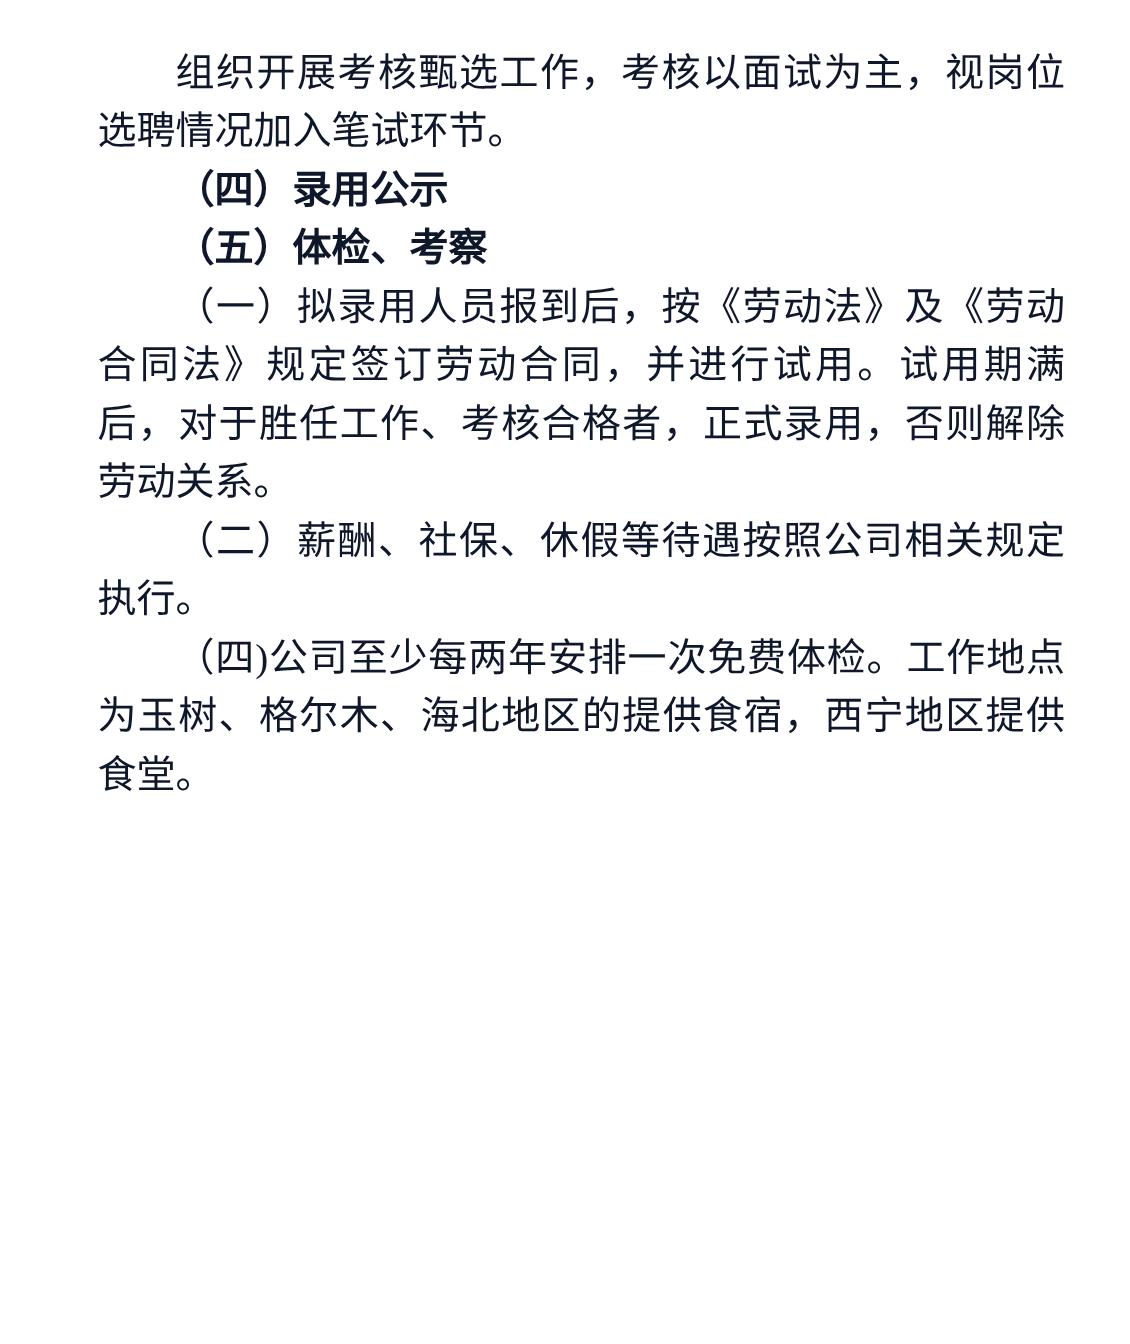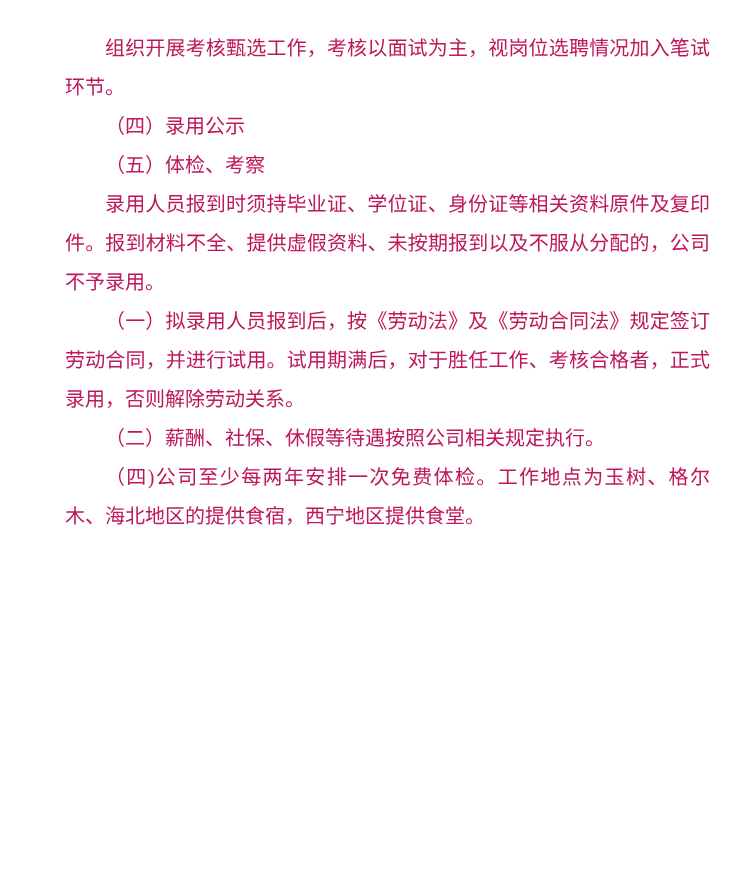--- a/index.html
+++ b/index.html
@@ -16,43 +16,42 @@
     box-sizing: border-box;
     width: 753px;
     height: 896px;
     padding: 29px 43px 0 65px;
     background: #ffffff;
     color: #000000;
   }
   .para {
     margin: 0;
     padding: 0;
-    font-size: 20px;
+    font-size: 26px;
     line-height: 39px;
     text-align: justify;
     text-justify: inter-ideograph;
     text-indent: 2em;
-    color: #be185d;
+    color: #0f172a;
     word-break: break-all;
   }
   .para.body {
     font-family: "Liberation Serif", "DejaVu Serif", serif;
     font-weight: normal;
   }
   .para.heading {
     font-family: "Liberation Sans", "DejaVu Sans", sans-serif;
-    font-weight: normal;
+    font-weight: bold;
   }
 </style>
 </head>
 <body>
 
 <main class="page">
   <section id="doc-body">
       <p class="para body">组织开展考核甄选工作，考核以面试为主，视岗位选聘情况加入笔试环节。</p>
       <p class="para heading">（四）录用公示</p>
       <p class="para heading">（五）体检、考察</p>
-      <p class="para body">录用人员报到时须持毕业证、学位证、身份证等相关资料原件及复印件。报到材料不全、提供虚假资料、未按期报到以及不服从分配的，公司不予录用。</p>
       <p class="para body">（一）拟录用人员报到后，按《劳动法》及《劳动合同法》规定签订劳动合同，并进行试用。试用期满后，对于胜任工作、考核合格者，正式录用，否则解除劳动关系。</p>
       <p class="para body">（二）薪酬、社保、休假等待遇按照公司相关规定执行。</p>
       <p class="para body">（四)公司至少每两年安排一次免费体检。工作地点为玉树、格尔木、海北地区的提供食宿，西宁地区提供食堂。</p>
     </section>
 </main>
 
 </body></html>

